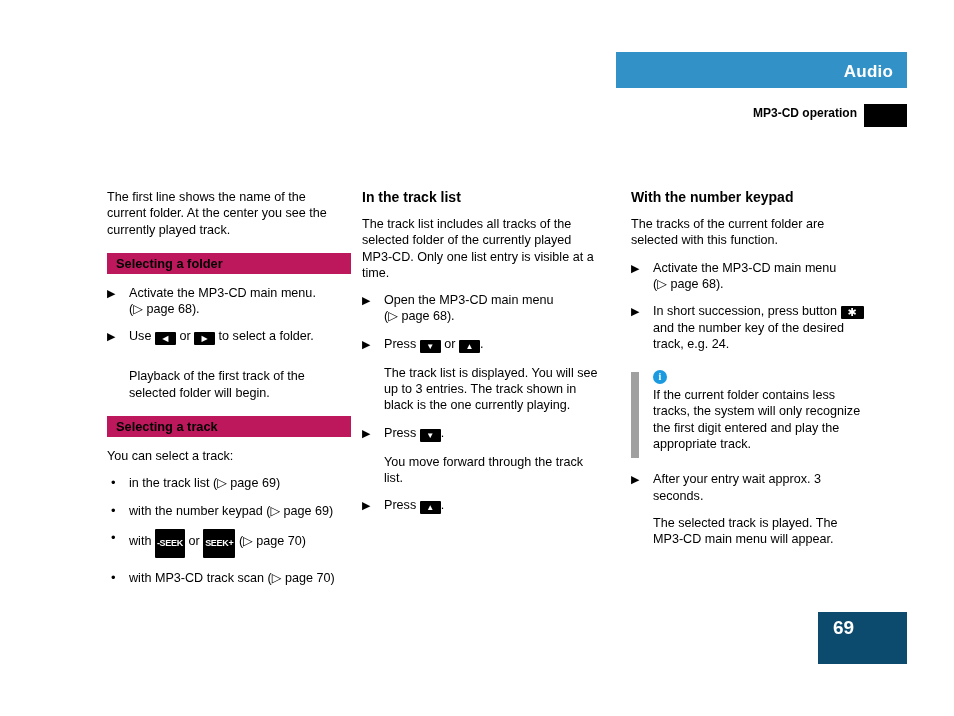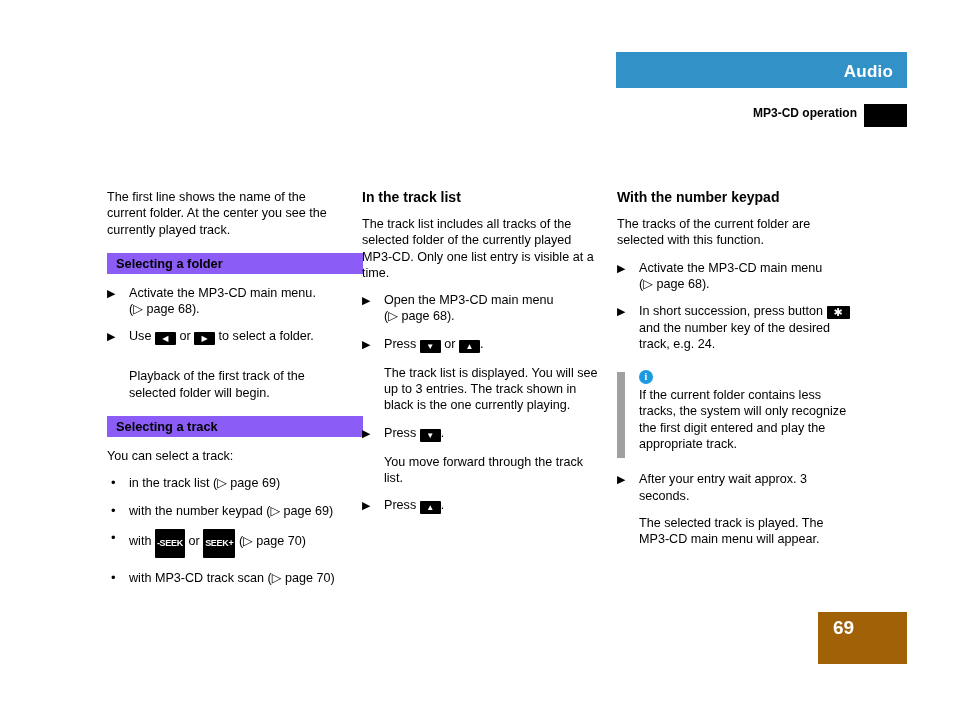--- a/index.html
+++ b/index.html
@@ -59,21 +59,21 @@
     white-space: nowrap;
   }
 
   
   .pagenum-box {
     position: absolute;
     left: 818px;
     top: 612px;
     width: 89px;
     height: 52px;
-    background: #a16207;
+    background: #0c4a6e;
   }
   .pagenum-text {
     position: absolute;
     left: 15px;
     top: 5px;
     color: #ffffff;
     font-size: 19px;
     font-weight: bold;
   }
 
@@ -81,42 +81,42 @@
   .col {
     position: absolute;
     top: 155px;
     width: 240px;
     font-size: 12.6px;
     line-height: 16.3px;
     margin-top: 34px;
   }
   .col-1 { left: 107px; }
   .col-2 { left: 362px; }
-  .col-3 { left: 617px; }
+  .col-3 { left: 631px; }
 
   
   .para {
     margin: 0 0 0 0;
   }
   .gap-sm { height: 11px; }
   .gap-md { height: 15px; }
   .gap-lg { height: 19px; }
 
   .subhead-bold {
     font-size: 14px;
     font-weight: bold;
     margin: 0;
     line-height: 16px;
   }
 
   .gray-head {
-    background: #8b5cf6;
+    background: #be185d;
     font-size: 12.8px;
     font-weight: bold;
-    padding: 3px 16px 3px 9px;
+    padding: 3px 4px 3px 9px;
     line-height: 15px;
     width: 231px;
   }
 
   
   .step {
     position: relative;
     padding-left: 22px;
     margin: 0;
   }

